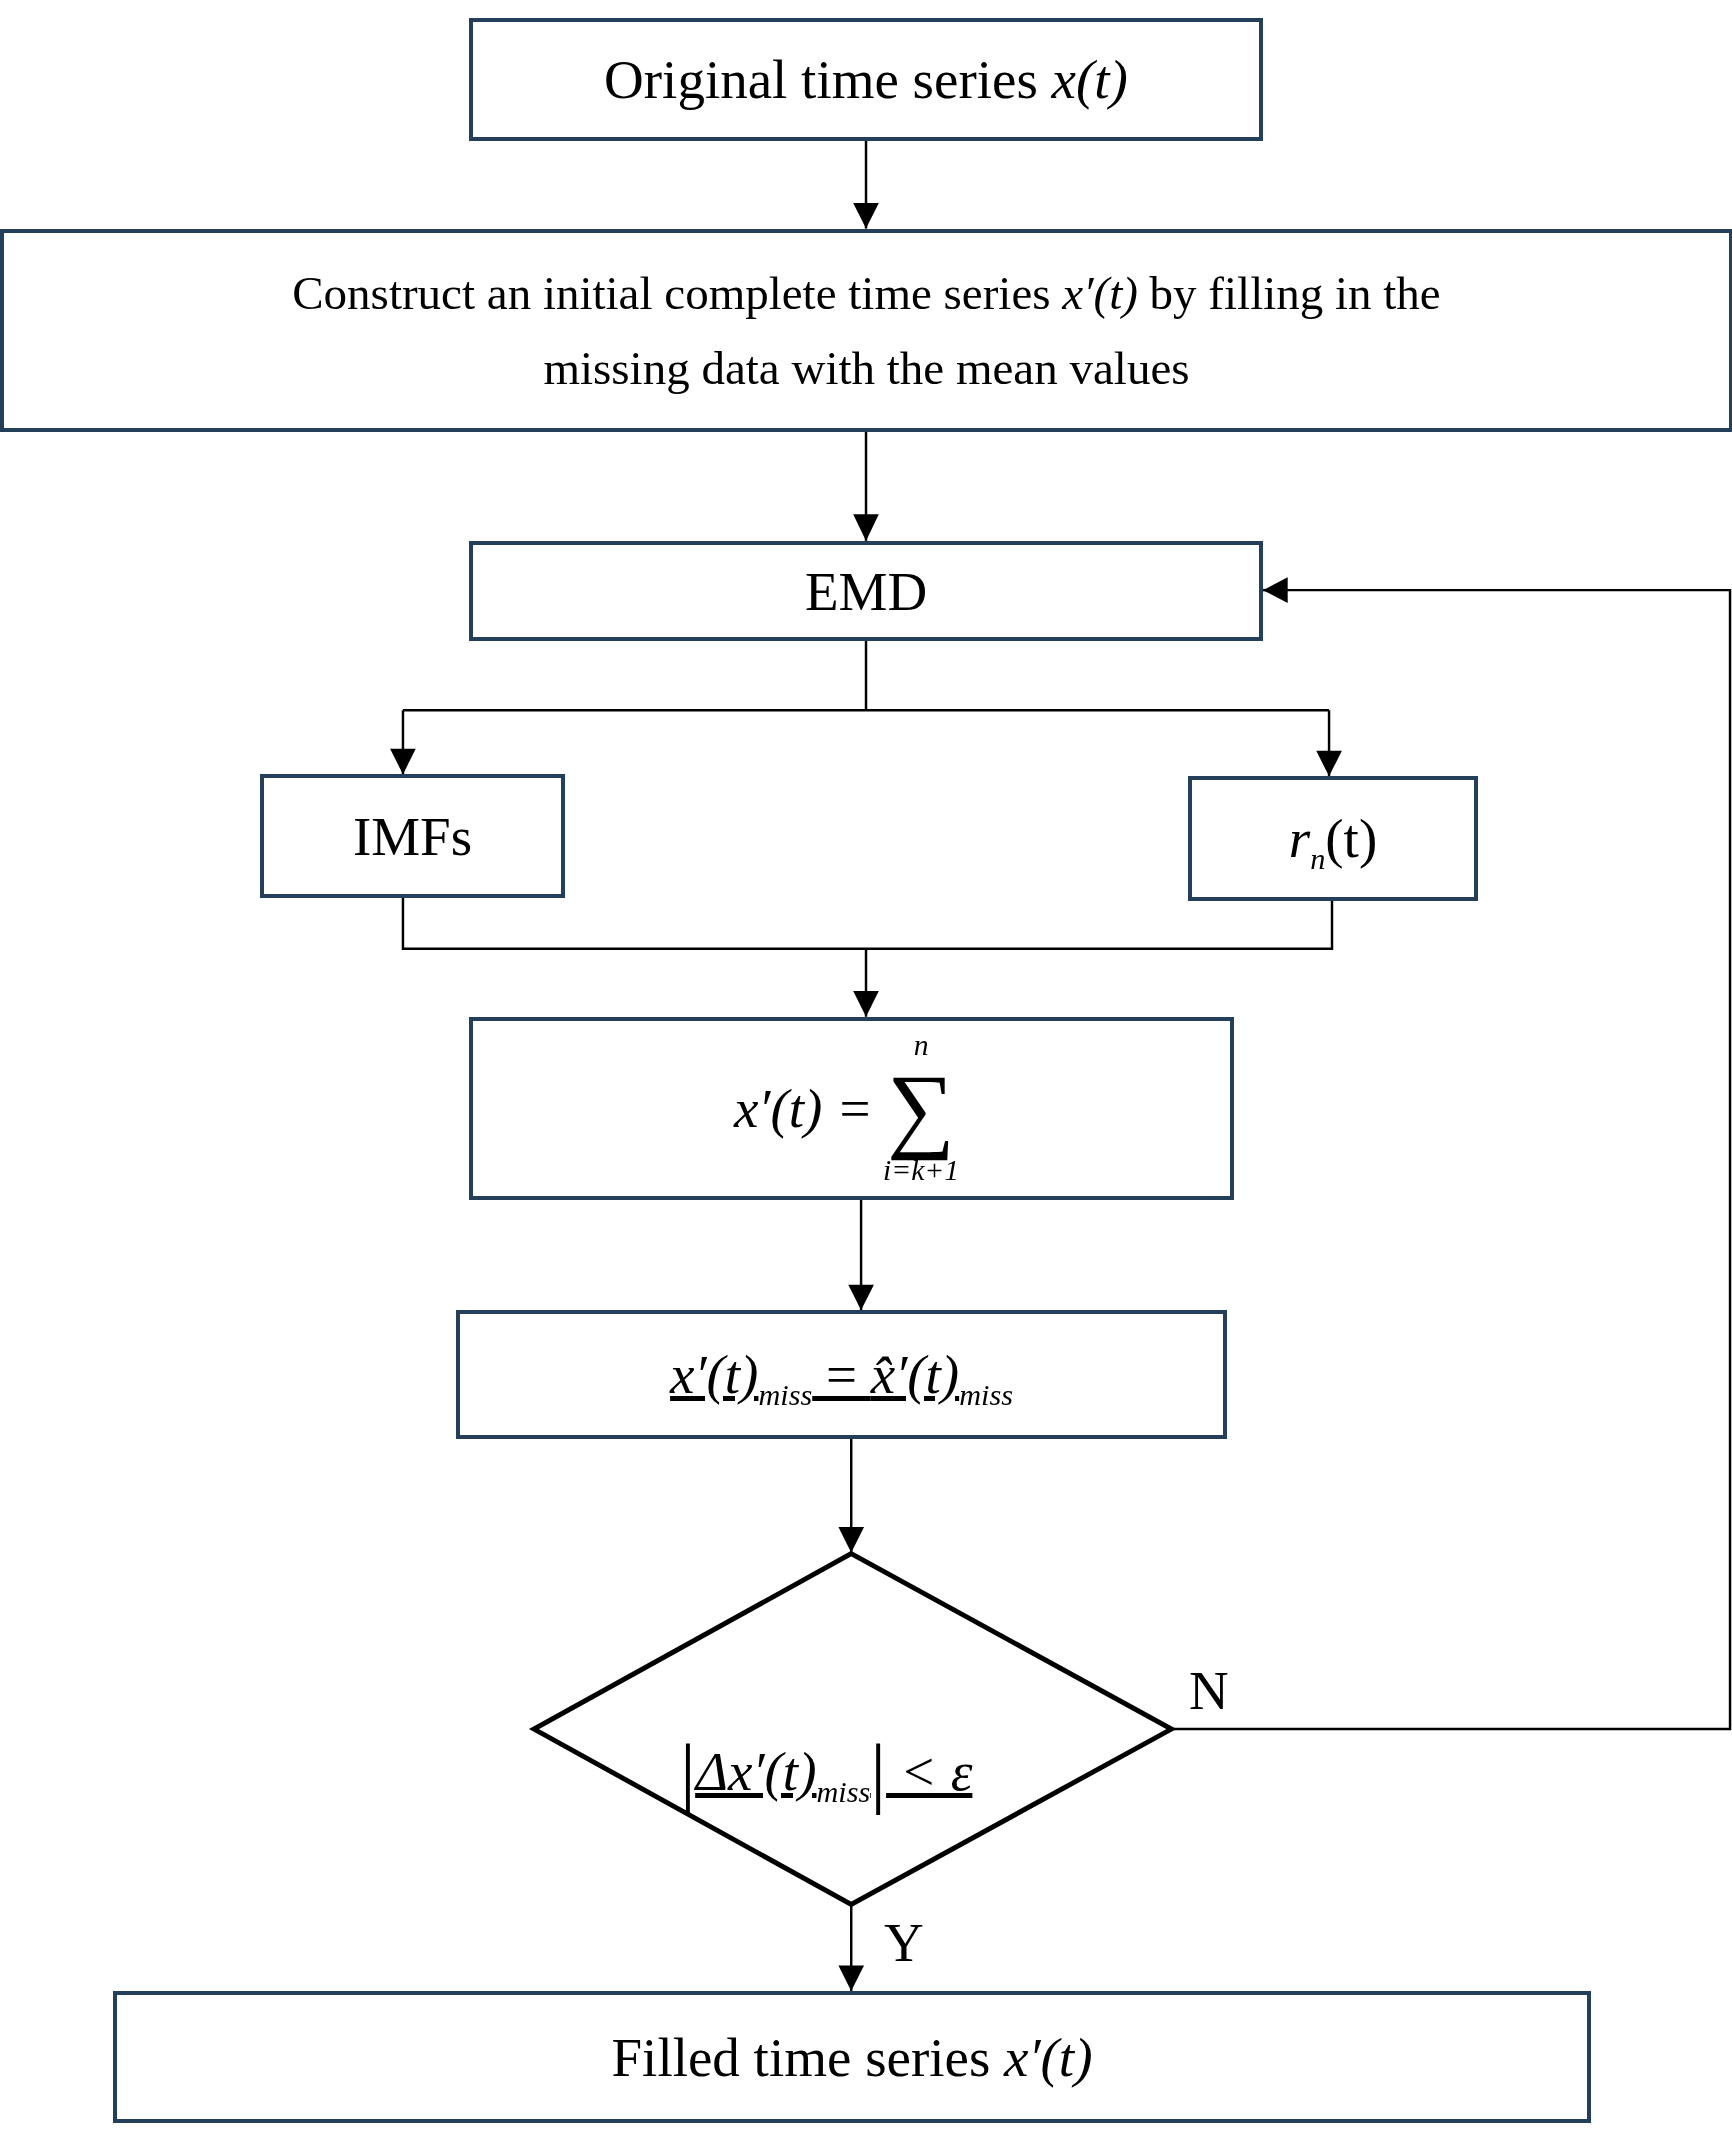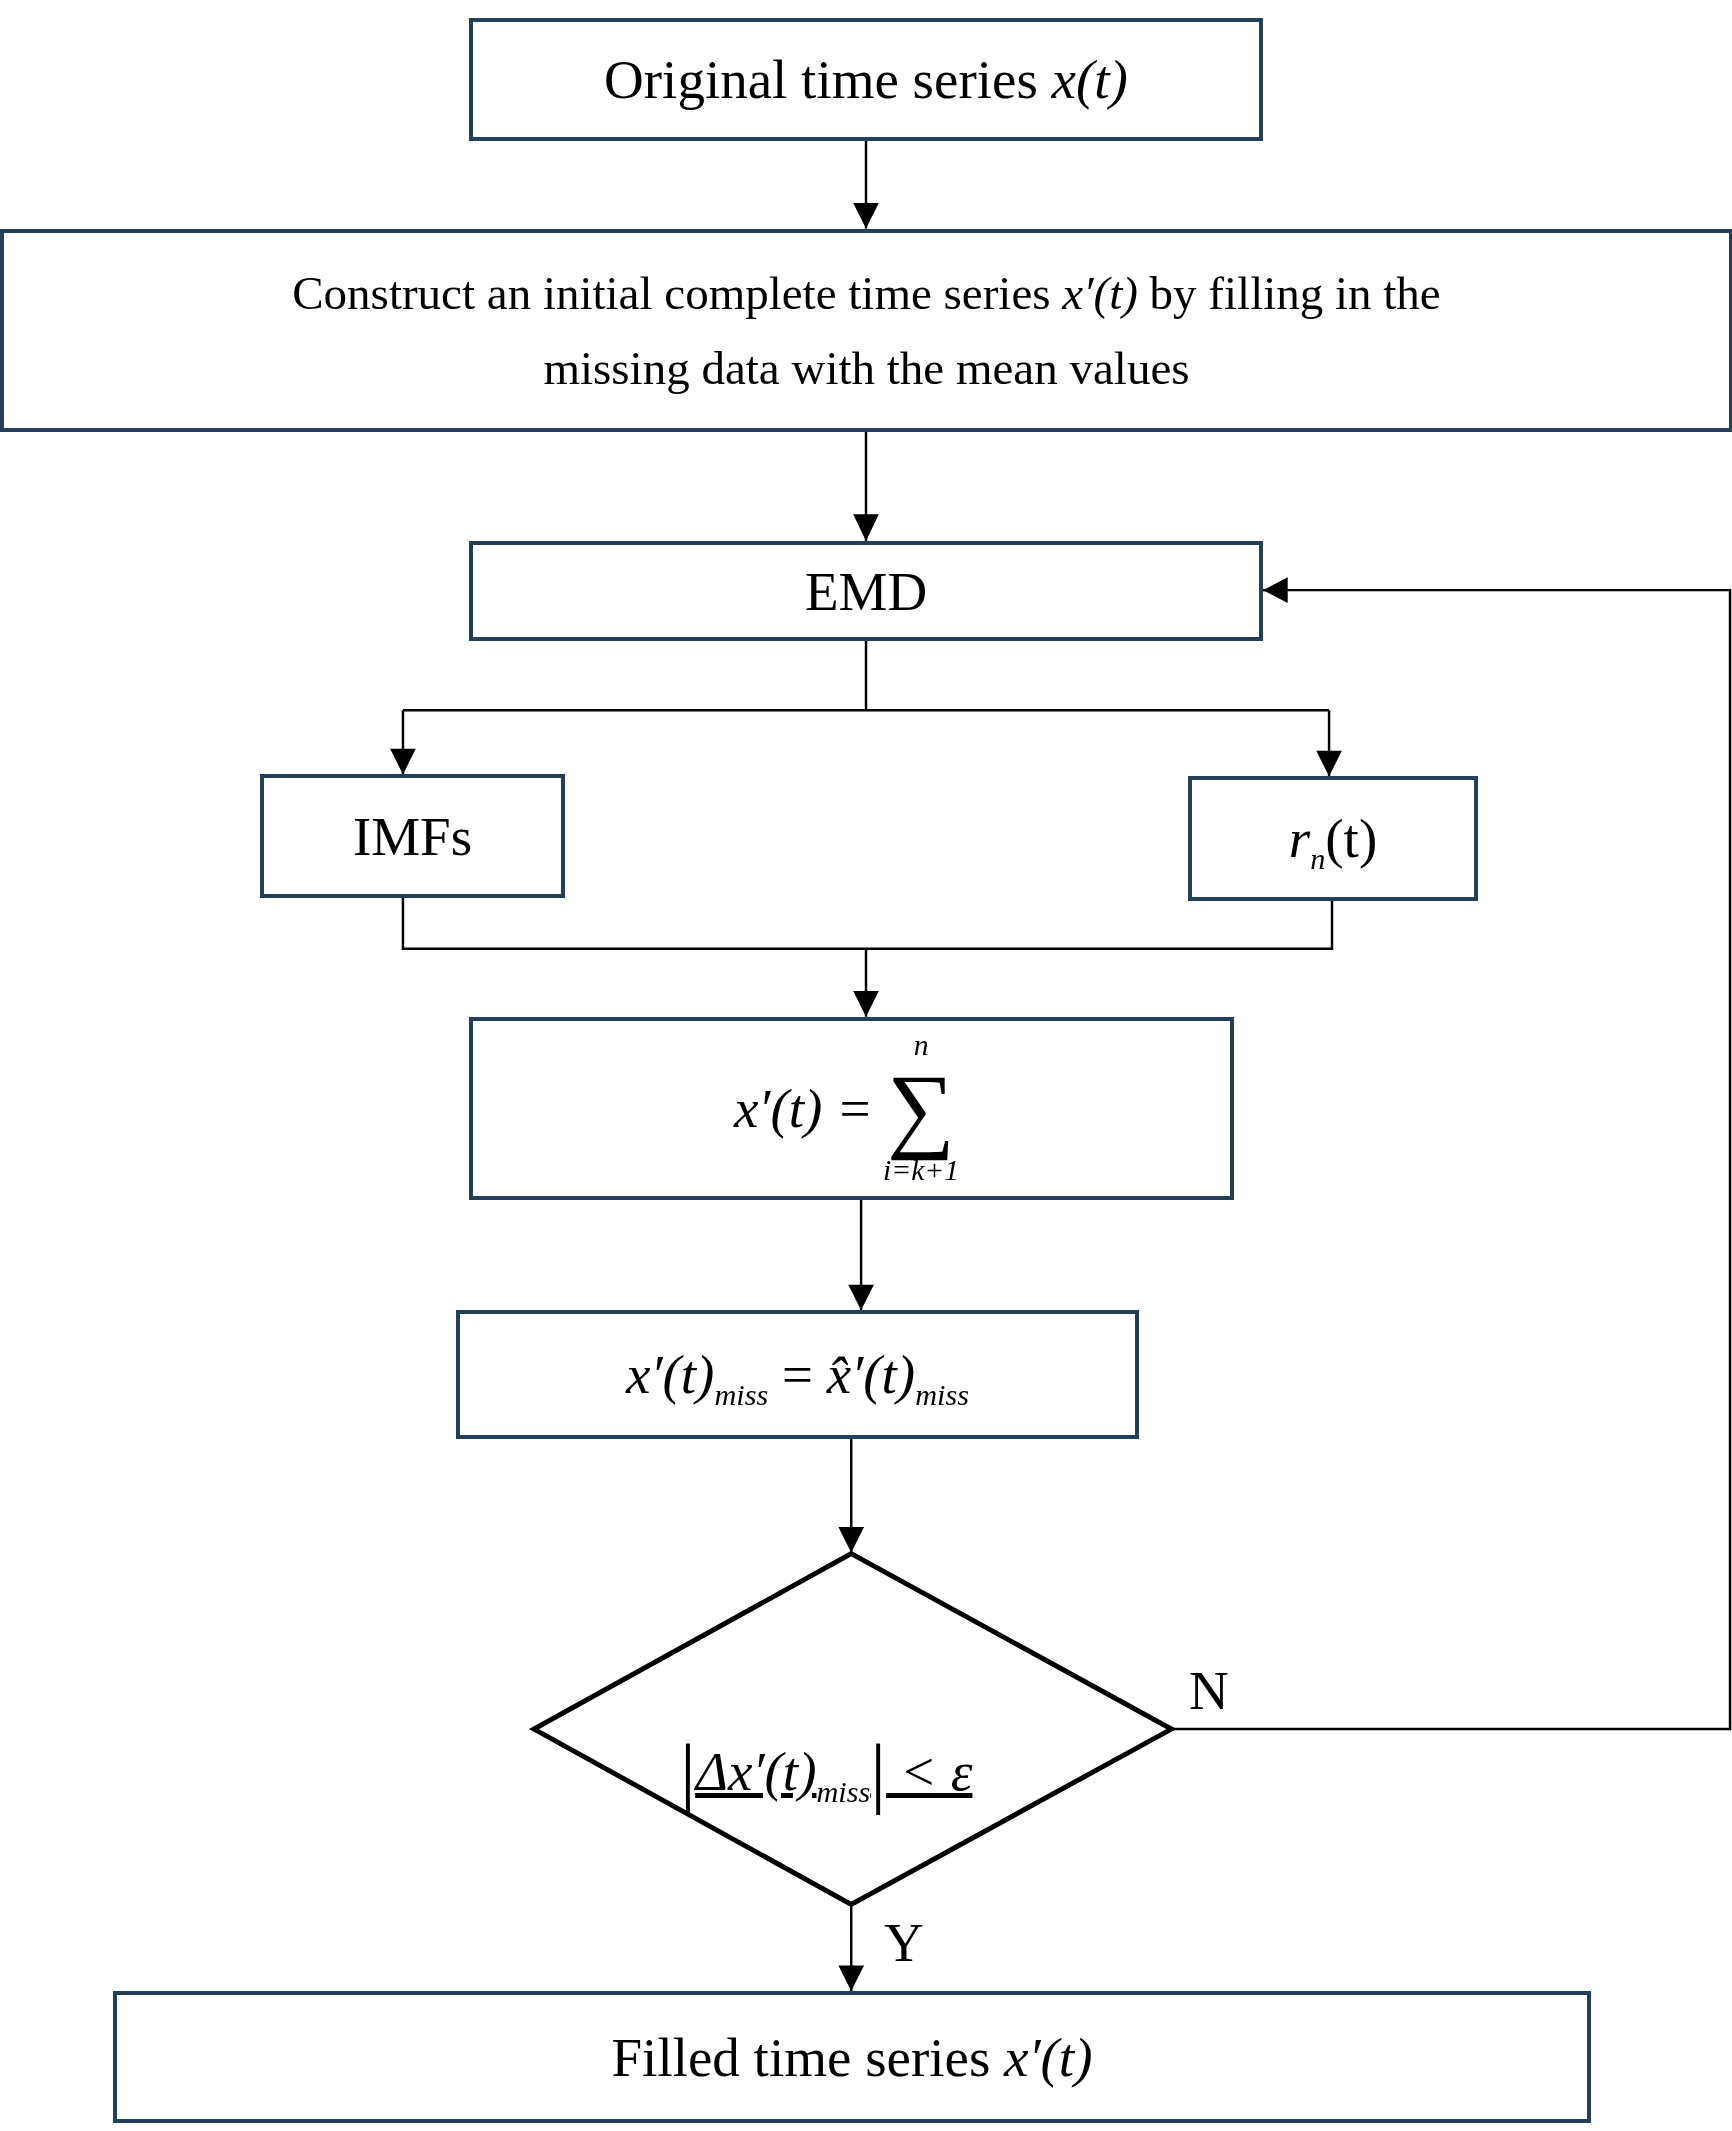--- a/index.html
+++ b/index.html
@@ -96,21 +96,21 @@
   <span class="math" style="display:inline-flex; align-items:center; white-space:nowrap;">
     <span>x′(t) =</span>
     <span class="sum">
       <span class="lim">n</span>
       <span class="sig">∑</span>
       <span class="lim">i=k+1</span>
     </span>
   </span>
 </div>
 
-<div class="box" style="left:456px; top:1310px; width:683px; height:129px;">
+<div class="box" style="left:456px; top:1310px; width:771px; height:129px;text-decoration:underline;">
   <span class="math" style="white-space:nowrap;">
     <span>x′(t)</span><sub>miss</sub><span class="up"> = </span><span>x̂′(t)</span><sub>miss</sub>
   </span>
 </div>
 
 <div class="diamond-text" style="left:680px; top:1727px;text-decoration:underline;">
   <span class="up" style="font-size:79px; vertical-align:-7.9px;">|</span><span>Δx′(t)</span><sub>miss</sub><span class="up" style="font-size:79px; vertical-align:-7.9px;">|</span><span> &lt; ε</span>
 </div>
 
 <div class="lbl" style="left:1189px; top:1663px;">N</div>

